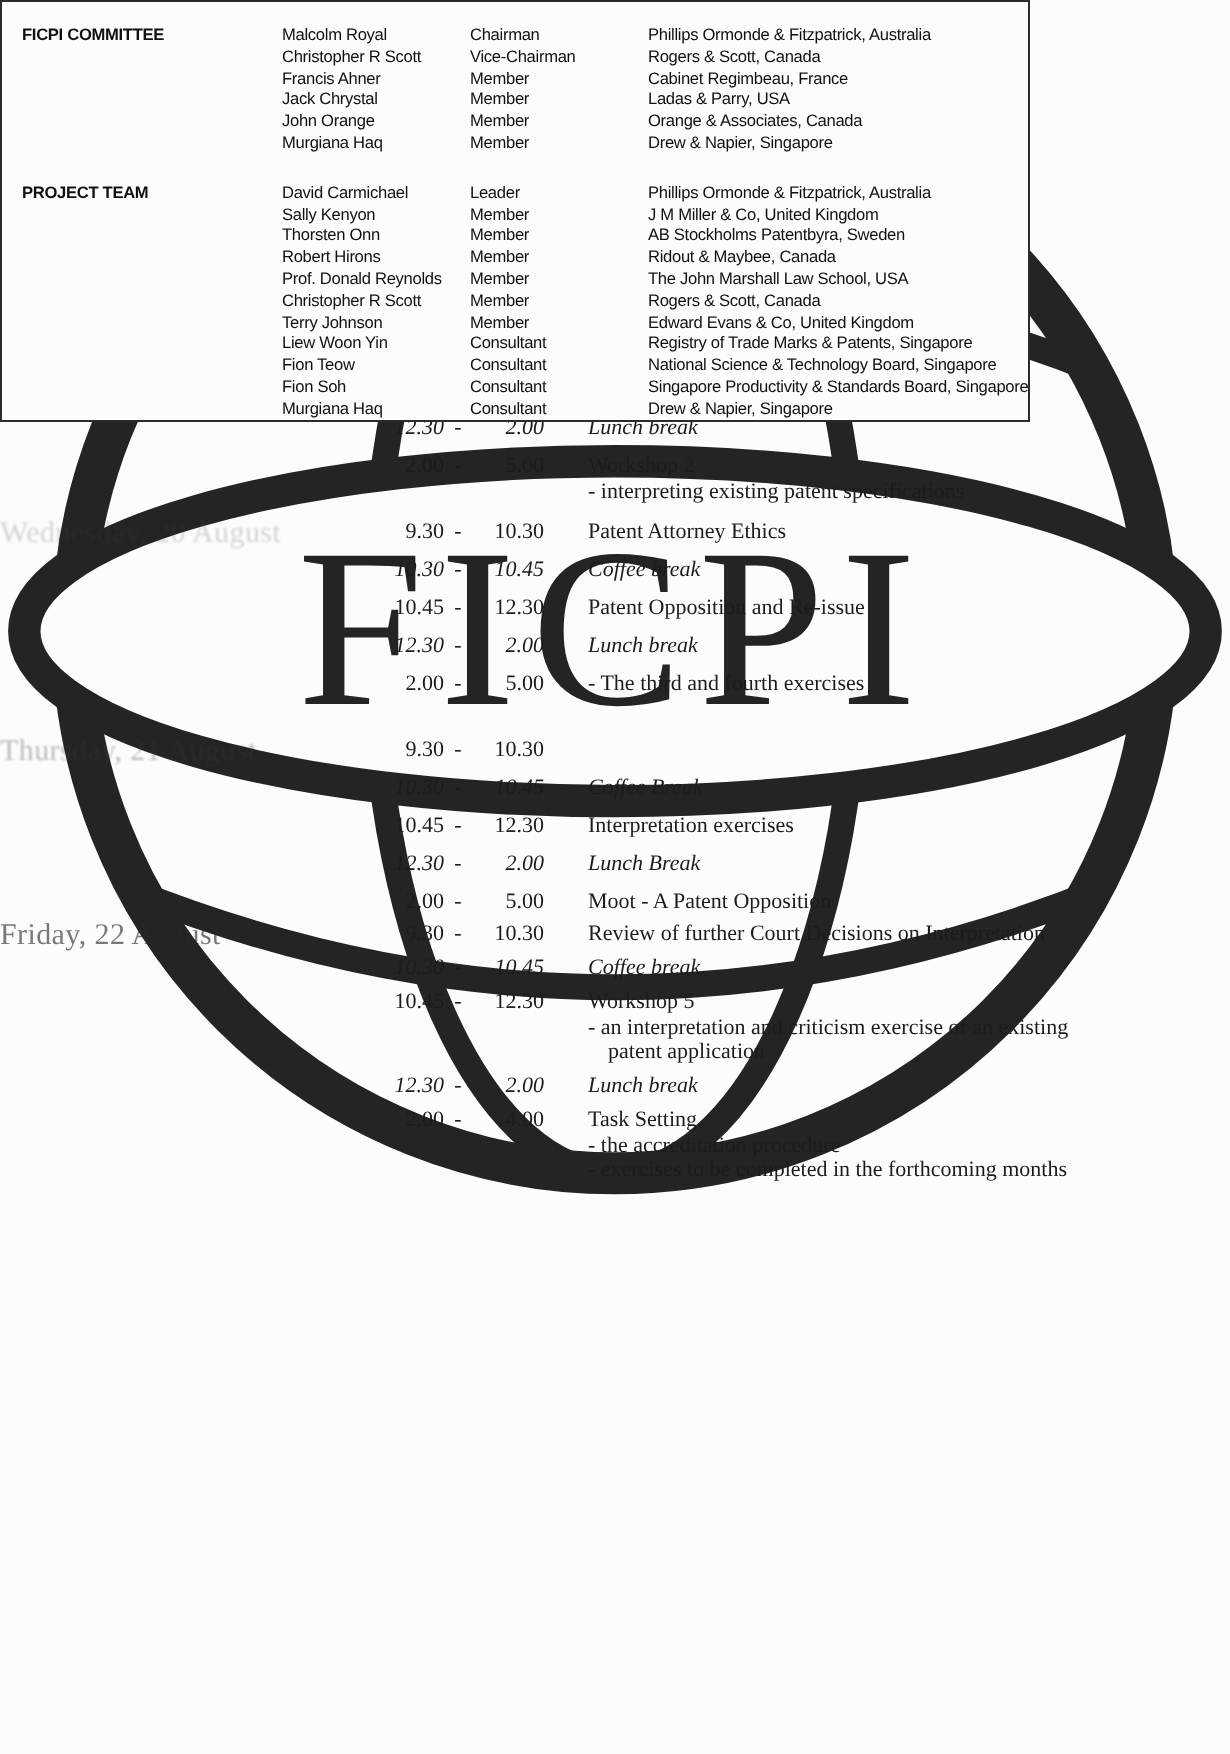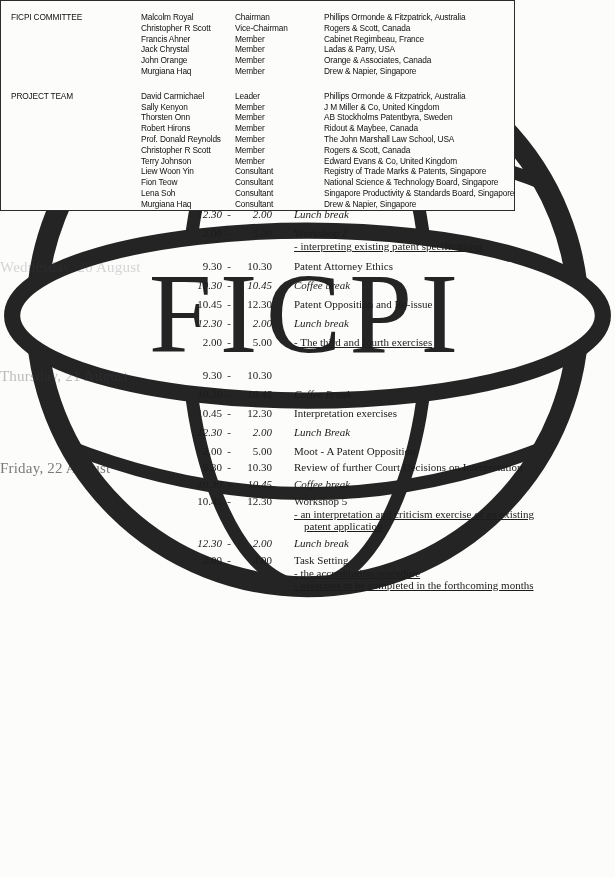--- a/index.html
+++ b/index.html
@@ -32,30 +32,30 @@
   .item{display:flex; margin-bottom:6px;}
   .tight .item{margin-bottom:4.5px;}
   .tight{line-height:12.5px;}
   .ts{display:inline-block; width:54px; text-align:right; flex:0 0 auto;}
   .dash{display:inline-block; width:14px; text-align:center; flex:0 0 auto;}
   .te{display:inline-block; width:36px; text-align:right; flex:0 0 auto;}
   .desc{margin-left:22px; width:245px;}
   .solo-desc{margin-left:40px; width:330px;}
   .indent{padding-left:12px;}
   .it{font-style:italic;}
-  .bullet{padding-left:10px; text-indent:-10px;text-decoration:underline;}
+  .bullet{padding-left:10px; text-indent:-10px;}
   
   .ctable{position:absolute; left:87; top:629; width:444; height:207;
     border:1.4px solid #2b2b2b; background:#fcfcfa;
     font-family:"Liberation Sans", sans-serif; font-size:8.3px; letter-spacing:-.15px;
     color:#101010; overflow:hidden;}
   .cgroup{position:relative;}
   .cg1{margin-top:11px;}
   .cg2{margin-top:14px;}
-  .clabel{position:absolute; left:10px; top:0; font-weight:normal; white-space:nowrap;}
+  .clabel{position:absolute; left:10px; top:0; font-weight:bold; white-space:nowrap;}
   .crows{margin-left:96px;}
   .crow{display:flex; line-height:10.8px; white-space:nowrap;}
   .cname{width:94px; flex:0 0 auto;margin-left:44px;}
   .crole{width:61px; flex:0 0 auto;}
   .cfirm{flex:1;padding-left:28px;}
 </style>
 </head>
 <body>
 
 <div class="page">
@@ -311,21 +311,21 @@
           <span class="cname">Liew Woon Yin</span>
           <span class="crole">Consultant</span>
           <span class="cfirm">Registry of Trade Marks &amp; Patents, Singapore</span>
         </div>
         <div class="crow">
           <span class="cname">Fion Teow</span>
           <span class="crole">Consultant</span>
           <span class="cfirm">National Science &amp; Technology Board, Singapore</span>
         </div>
         <div class="crow">
-          <span class="cname">Lena Soh</span>
+          <span class="cname">Fion Soh</span>
           <span class="crole">Consultant</span>
           <span class="cfirm">Singapore Productivity &amp; Standards Board, Singapore</span>
         </div>
         <div class="crow">
           <span class="cname">Murgiana Haq</span>
           <span class="crole">Consultant</span>
           <span class="cfirm">Drew &amp; Napier, Singapore</span>
         </div>
       </div>
     </div>

